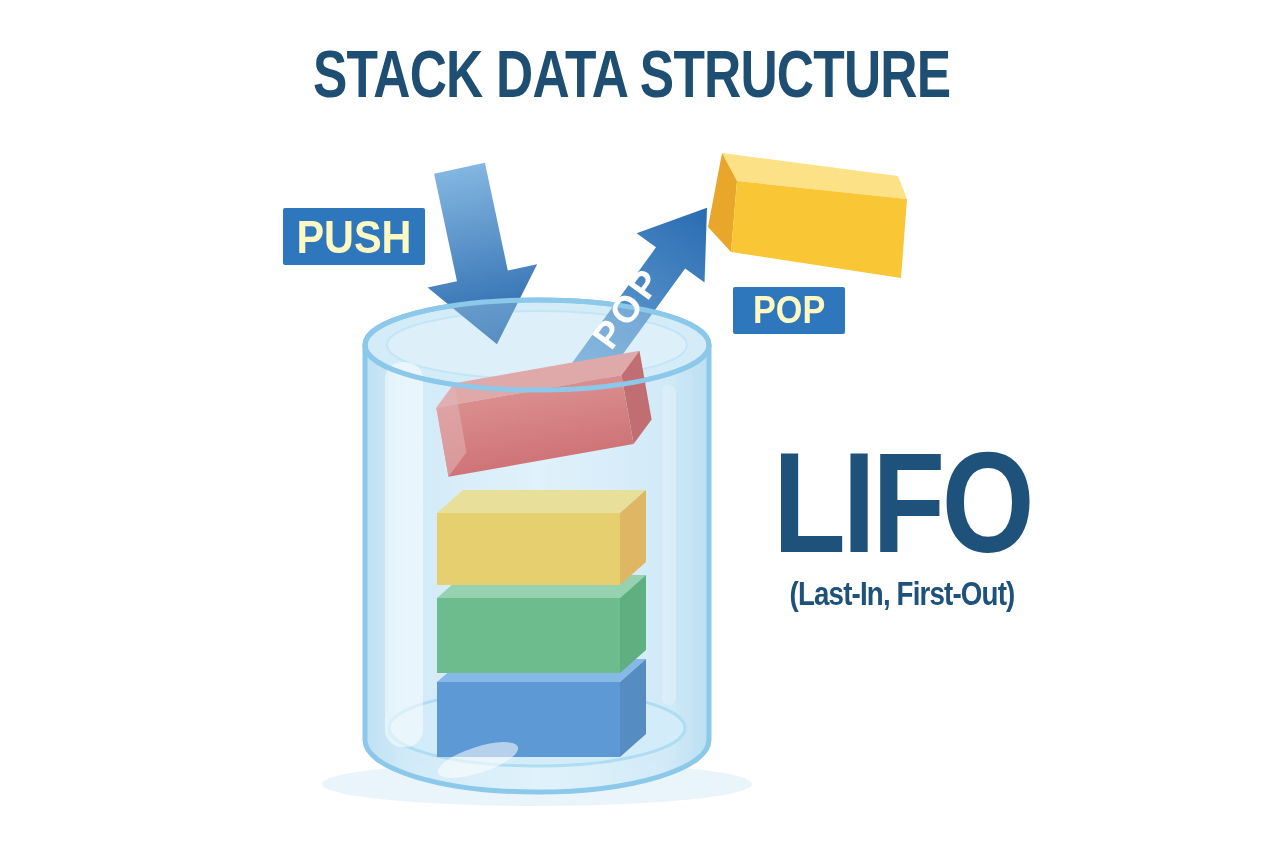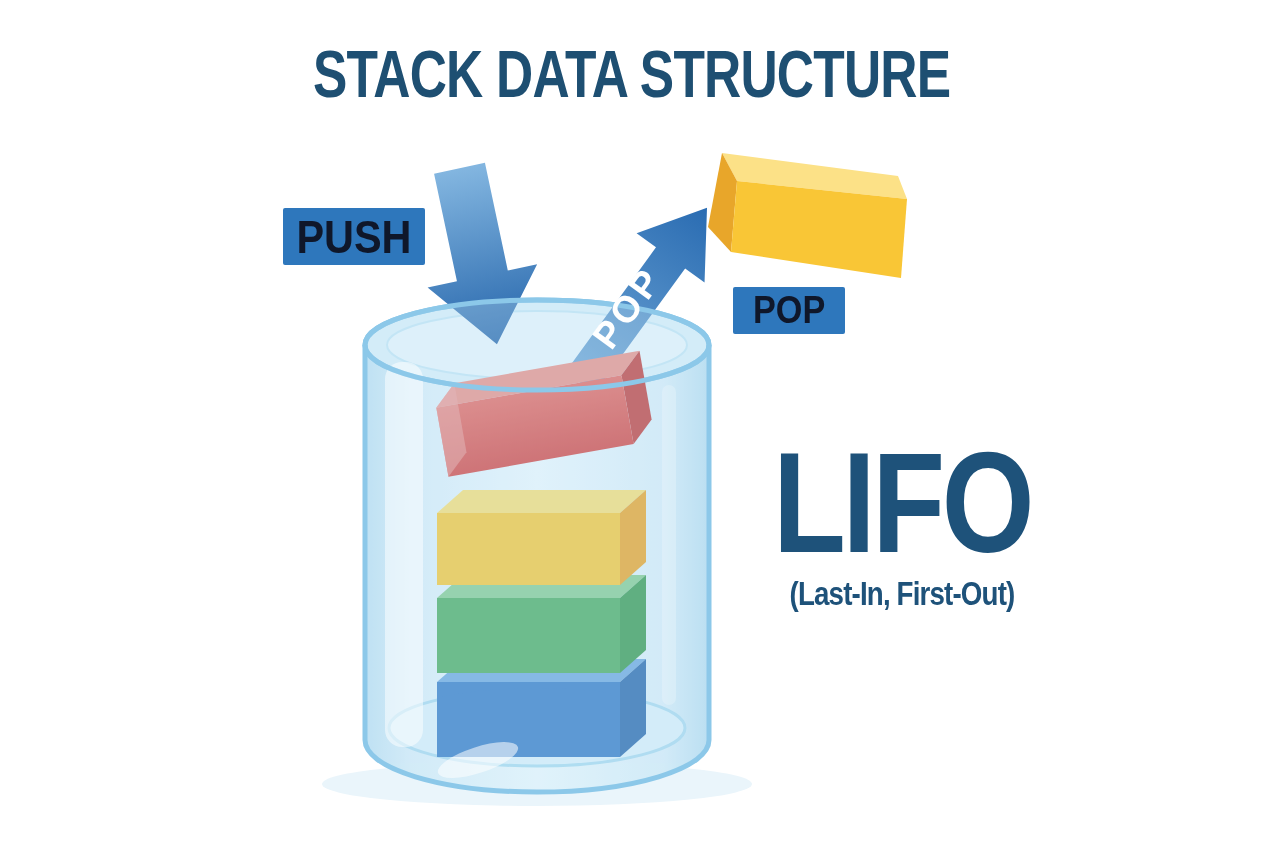--- a/index.html
+++ b/index.html
@@ -11,21 +11,21 @@
   
   .title-wrap{top:36px;left:0;width:1264px;text-align:center;}
   .title-text{
     display:inline-block;font-size:66px;font-weight:bold;color:#1e4f72;
     letter-spacing:-1px;transform:scaleX(0.78);transform-origin:center;
     white-space:nowrap;
   }
   
   .op-label{
     display:flex;align-items:center;justify-content:center;
-    background:#2e77bc;color:#0f172a;font-weight:bold;
+    background:#2e77bc;color:#fef9c3;font-weight:bold;
   }
   .op-label span{display:inline-block;transform:scaleX(0.9);white-space:nowrap;}
   .push-label{left:283px;top:208px;width:142px;height:57px;font-size:46px;border-radius:2px;}
   .pop-label{left:733px;top:287px;width:112px;height:47px;font-size:38px;border-radius:2px;}
   
   .pop-arrow-text{
     left:628px;top:308px;color:#ffffff;font-weight:bold;font-size:37px;
     letter-spacing:4px;transform:translate(-50%,-50%) rotate(-54deg);
     white-space:nowrap;
   }

